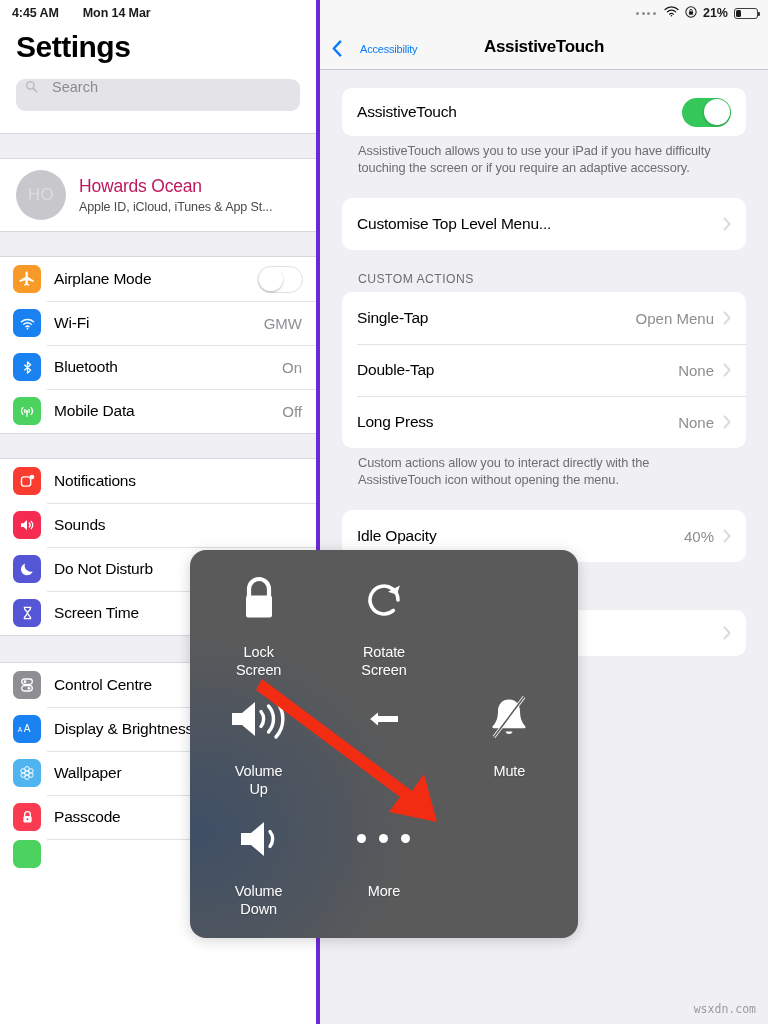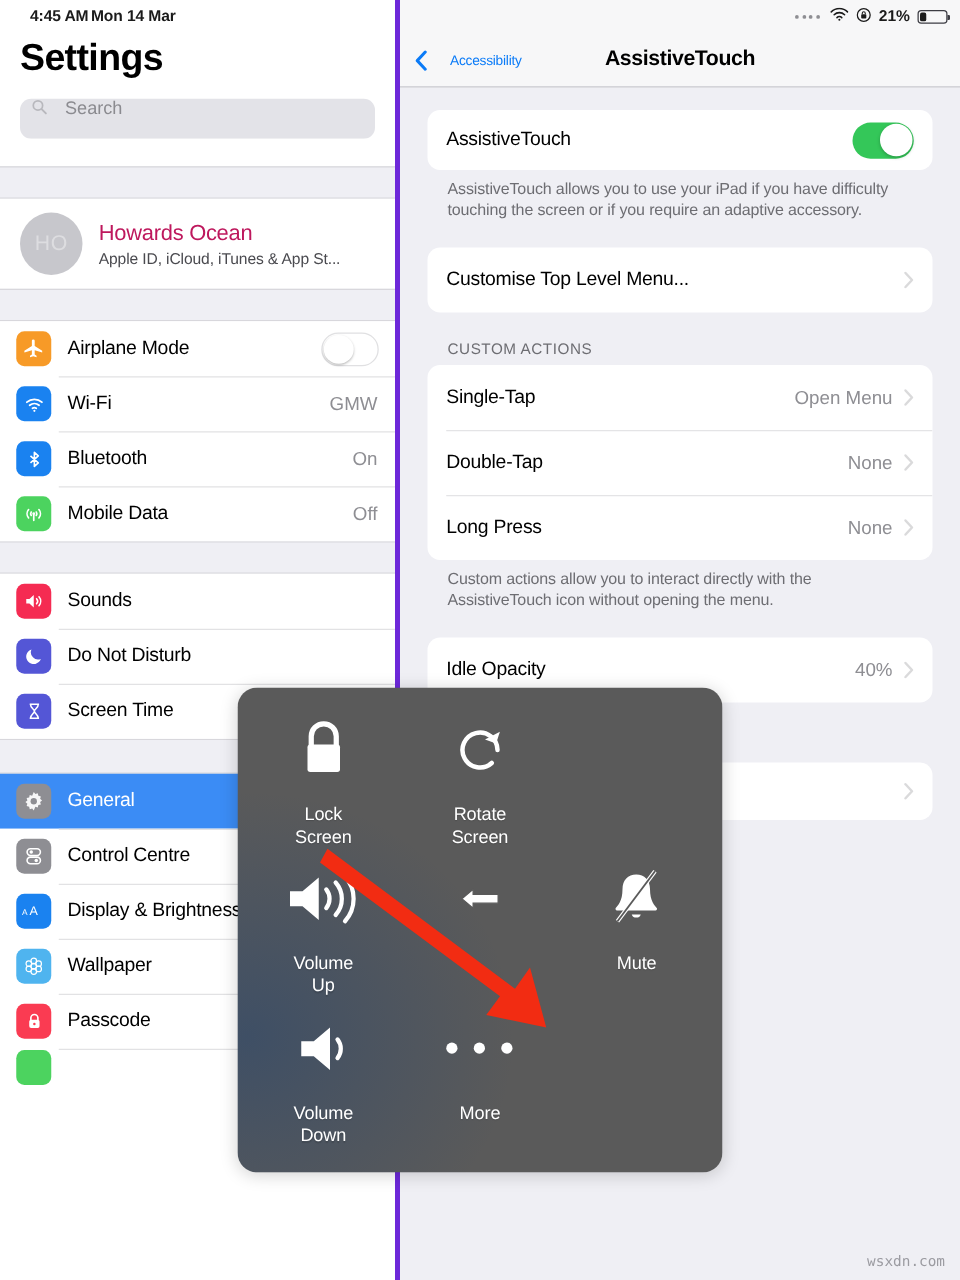--- a/index.html
+++ b/index.html
@@ -11,21 +11,21 @@
     -webkit-font-smoothing:antialiased;
   }
   #root { position:relative; width:768px; height:1024px; background:#efeff4; }
 
   
   .statusbar {
     position:absolute; top:0; left:0; width:768px; height:26px;
     display:flex; align-items:center; z-index:40;
     background:transparent; font-size:12.5px; color:#1b1b1b;
   }
-  .sb-left { display:flex; align-items:center; gap:2px; padding-left:24px; font-weight:600; letter-spacing:-0.1px; }
+  .sb-left { display:flex; align-items:center; gap:24px; padding-left:12px; font-weight:600; letter-spacing:-0.1px; }
   .sb-right { margin-left:auto; display:flex; align-items:center; gap:6px; padding-right:10px; font-weight:600; }
   .sb-dots { display:flex; gap:2.5px; align-items:center; margin-right:2px; }
   .sb-dots i { width:3px; height:3px; border-radius:50%; background:#8e8e93; display:block; }
   .batt { width:24px; height:11px; border:1px solid #3c3c43; border-radius:3px; position:relative; display:inline-block; }
   .batt::after { content:""; position:absolute; right:-3px; top:3.2px; width:1.8px; height:4px; background:#3c3c43; border-radius:0 1px 1px 0; }
   .batt i { position:absolute; left:1px; top:1px; bottom:1px; width:21%; background:#1b1b1b; border-radius:1.5px; display:block; }
 
   
   .sidebar {
     position:absolute; top:0; left:0; width:320px; height:1024px;
@@ -220,20 +220,29 @@
         </span>
         <span class="srow-label">Mobile Data</span>
         <span class="srow-val">Off</span>
       </div>
     </div>
 
     <div class="gap"></div>
 
     <div>
       <div class="srow">
+        <span class="srow-icon" style="background:#fa3b30;">
+          <svg width="17" height="17" viewBox="0 0 24 24">
+              <rect x="3.5" y="5.5" width="13" height="13" rx="3.6" fill="none" stroke="#fff" stroke-width="2"></rect>
+              <circle cx="18.3" cy="5.6" r="3.3" fill="#fff"></circle>
+            </svg>
+        </span>
+        <span class="srow-label">Notifications</span>
+      </div>
+      <div class="srow">
         <span class="srow-icon" style="background:#f52b52;">
           <svg width="18" height="18" viewBox="0 0 24 24">
               <path d="M4 9.5h3.4L12 5.4v13.2L7.4 14.5H4z" fill="#fff"></path>
               <path d="M15 9.3a4 4 0 0 1 0 5.4M17.6 7.2a7.4 7.4 0 0 1 0 9.6" fill="none" stroke="#fff" stroke-width="1.7" stroke-linecap="round"></path>
             </svg>
         </span>
         <span class="srow-label">Sounds</span>
       </div>
       <div class="srow">
         <span class="srow-icon" style="background:#5456d6;">
@@ -249,30 +258,20 @@
               <path d="M6 3h12M6 21h12M7 3c0 5 5 6.2 5 9s-5 4-5 9M17 3c0 5-5 6.2-5 9s5 4 5 9"></path>
             </svg>
         </span>
         <span class="srow-label">Screen Time</span>
       </div>
     </div>
 
     <div class="gap tall"></div>
 
     <div>
-      <div class="srow sel">
-        <span class="srow-icon" style="background:#8e8e93;">
-          <svg width="18" height="18" viewBox="0 0 24 24" fill="#fff">
-              <path d="M12 8.2a3.8 3.8 0 1 0 0 7.6 3.8 3.8 0 0 0 0-7.6zm0 5.9a2.1 2.1 0 1 1 0-4.2 2.1 2.1 0 0 1 0 4.2z"></path>
-              <path d="M12 2.2l1.7 2.1 2.6-.8.6 2.7 2.7.6-.8 2.6 2.1 1.7-2.1 1.7.8 2.6-2.7.6-.6 2.7-2.6-.8L12 21.8l-1.7-2.1-2.6.8-.6-2.7-2.7-.6.8-2.6L3.1 12.9l2.1-1.7-.8-2.6 2.7-.6.6-2.7 2.6.8z" opacity=".92"></path>
-              <circle cx="12" cy="12" r="3.4" fill="#8e8e93"></circle>
-            </svg>
-        </span>
-        <span class="srow-label">General</span>
-      </div>
       <div class="srow">
         <span class="srow-icon" style="background:#8e8e93;">
           <svg width="16" height="16" viewBox="0 0 24 24">
               <rect x="4" y="3" width="16" height="8" rx="4" fill="none" stroke="#fff" stroke-width="1.9"></rect>
               <circle cx="9" cy="7" r="2.1" fill="#fff"></circle>
               <rect x="4" y="13" width="16" height="8" rx="4" fill="none" stroke="#fff" stroke-width="1.9"></rect>
               <circle cx="15" cy="17" r="2.1" fill="#fff"></circle>
             </svg>
         </span>
         <span class="srow-label">Control Centre</span>

